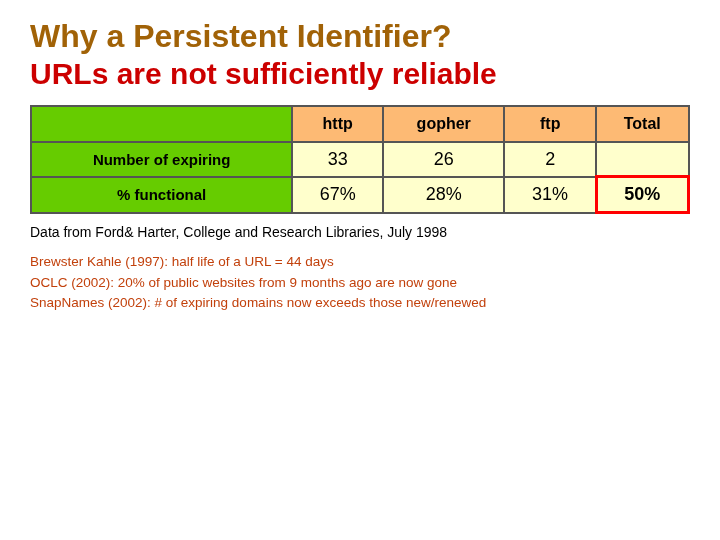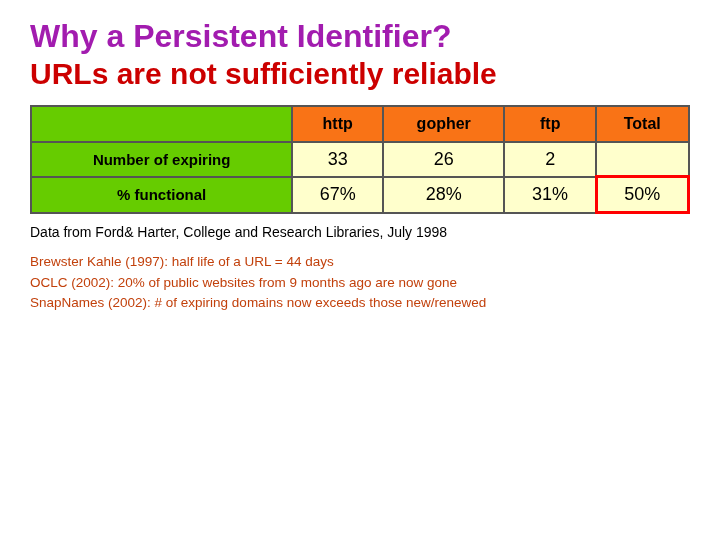--- a/index.html
+++ b/index.html
@@ -9,21 +9,21 @@
       background: white;
       font-family: Arial, sans-serif;
       overflow: hidden;
     }
     .container {
       padding: 18px 30px 16px 30px;
     }
     h1 {
       font-size: 32px;
       font-weight: bold;
-      color: #a21caf;
+      color: #a16207;
       line-height: 1.15;
       margin-bottom: 2px;
     }
     h2 {
       font-size: 30px;
       font-weight: bold;
       color: #cc0000;
       margin-bottom: 14px;
     }
     table {
@@ -31,21 +31,21 @@
       border-collapse: collapse;
       margin-bottom: 10px;
     }
     th, td {
       border: 2px solid #555;
       text-align: center;
       padding: 6px 8px;
       font-size: 16px;
     }
     thead th {
-      background-color: #f97316;
+      background-color: #fdba74;
       font-weight: bold;
       color: black;
       padding: 8px;
     }
     thead th:first-child {
       background-color: #66cc00;
     }
     .row-label {
       background-color: #66cc00;
       font-weight: bold;
@@ -54,21 +54,21 @@
     }
     .data-cell {
       background-color: #ffffcc;
       font-size: 18px;
       font-weight: normal;
     }
     .highlighted-cell {
       background-color: #ffffcc;
       border: 3px solid red;
       font-size: 18px;
-      font-weight: normal;
+      font-weight: bold;
     }
     .source-text {
       font-size: 14px;
       color: black;
       margin-bottom: 12px;
     }
     .green-text {
       font-size: 13.5px;
       color: #c2410c;
       line-height: 1.5;

